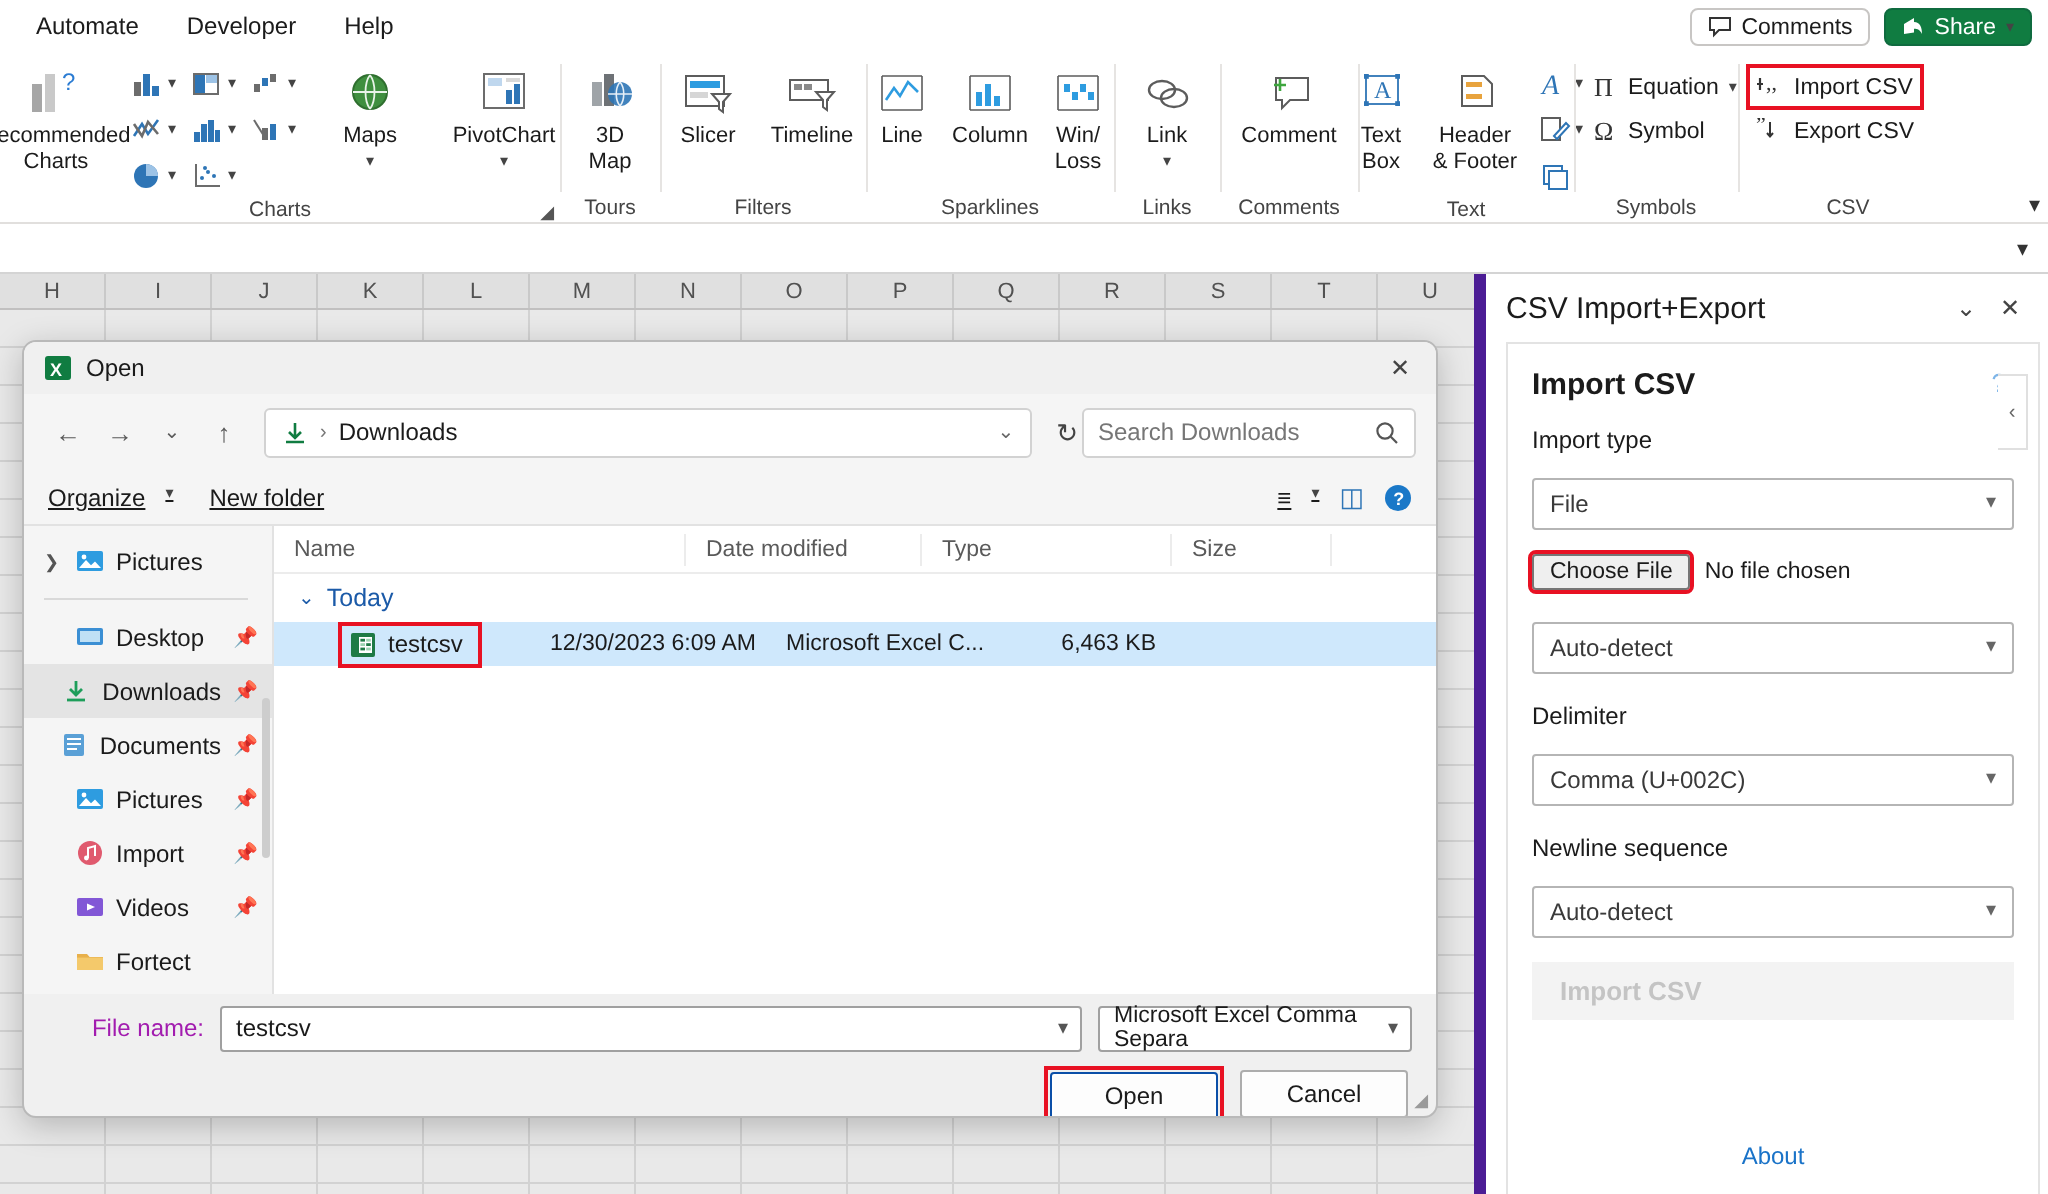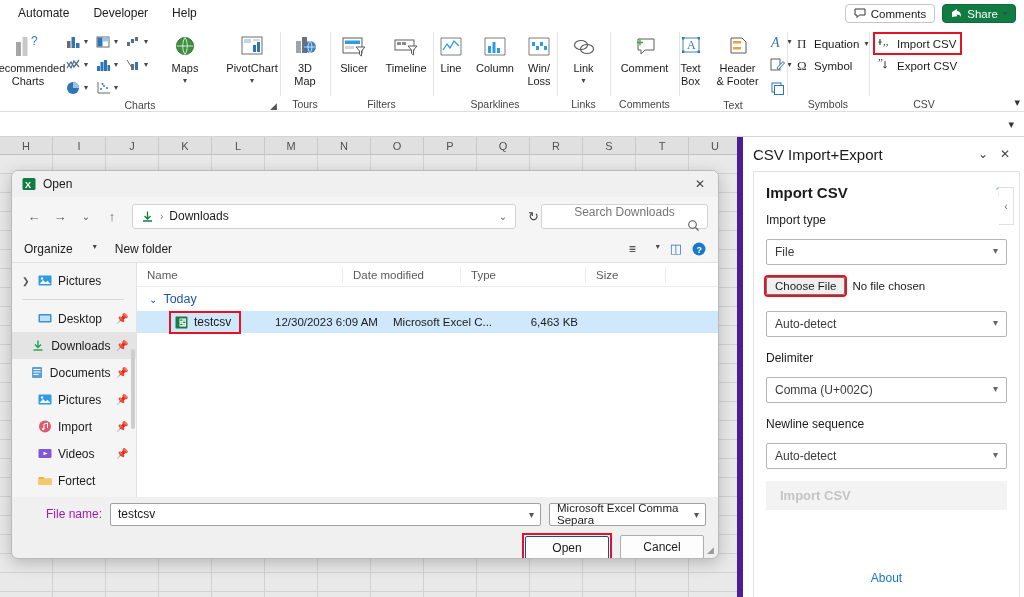--- a/index.html
+++ b/index.html
@@ -179,28 +179,28 @@
   .addrbar {
     flex: 1; height: 25px; background: #fff; border: 1px solid #d2d2d2; border-radius: 3px;
     display: flex; align-items: center; padding: 0 4px 0 8px; margin: 0 6px 0 6px;
     font-size: 12px; color: #1b1b1b; gap: 6px;
   }
   .addrbar .crumb-sep { color: #777; font-size: 10px; }
   .addr-chev { margin-left: auto; color: #666; font-size: 10px; padding-right: 4px; }
   .refresh { color: #444; font-size: 13px; padding-left: 4px; }
   .searchbox {
     width: 167px; height: 25px; background: #fff; border: 1px solid #d2d2d2; border-radius: 3px;
-    display: flex; align-items: center; padding: 0 7px; font-size: 12px; color: #767676; flex-direction: column;
+    display: flex; align-items: center; padding: 0 7px; font-size: 12px; color: #767676;
   }
   .searchbox .mag { margin-left: auto; color: #555; }
   .dlg-cmd {
     height: 28px; background: #f5f5f5; display: flex; align-items: center; padding: 0 12px; gap: 18px;
     border-bottom: 1px solid #e2e2e2;
   }
-  .cmd { font-size: 12px; color: #1b1b1b; display: flex; align-items: flex-start; gap: 20px; }
+  .cmd { font-size: 12px; color: #1b1b1b; display: flex; align-items: flex-start; gap: 10px; text-decoration: underline; }
   .cmd-right { margin-left: auto; display: flex; align-items: center; gap: 10px; }
   .dlg-main { display: flex; height: 234px; background: #fff; }
   .navpane {
     width: 125px; background: #f5f5f5; border-right: 1px solid #e2e2e2; padding-top: 4px;
     position: relative;
   }
   .navitem {
     display: flex; align-items: center; height: 27px; font-size: 12px; color: #1b1b1b;
     padding-left: 10px; gap: 6px;
   }

